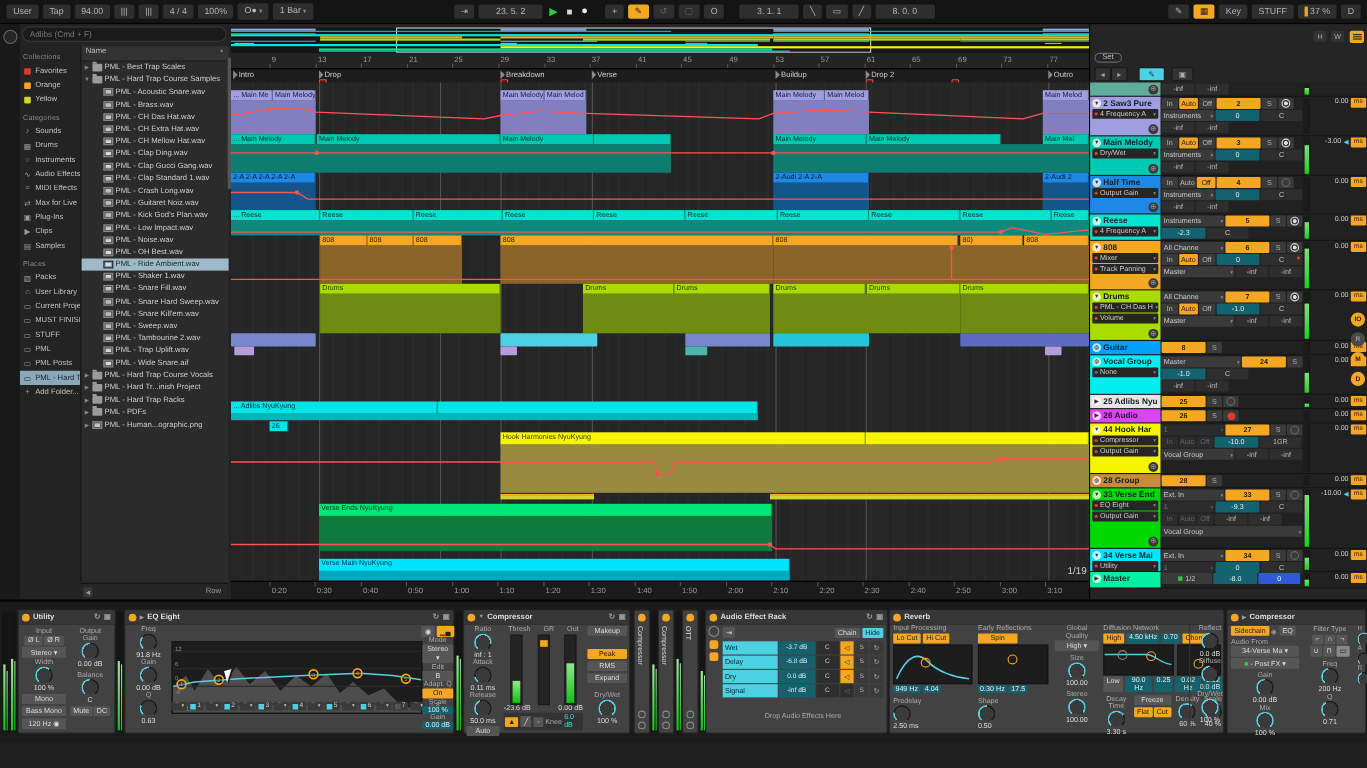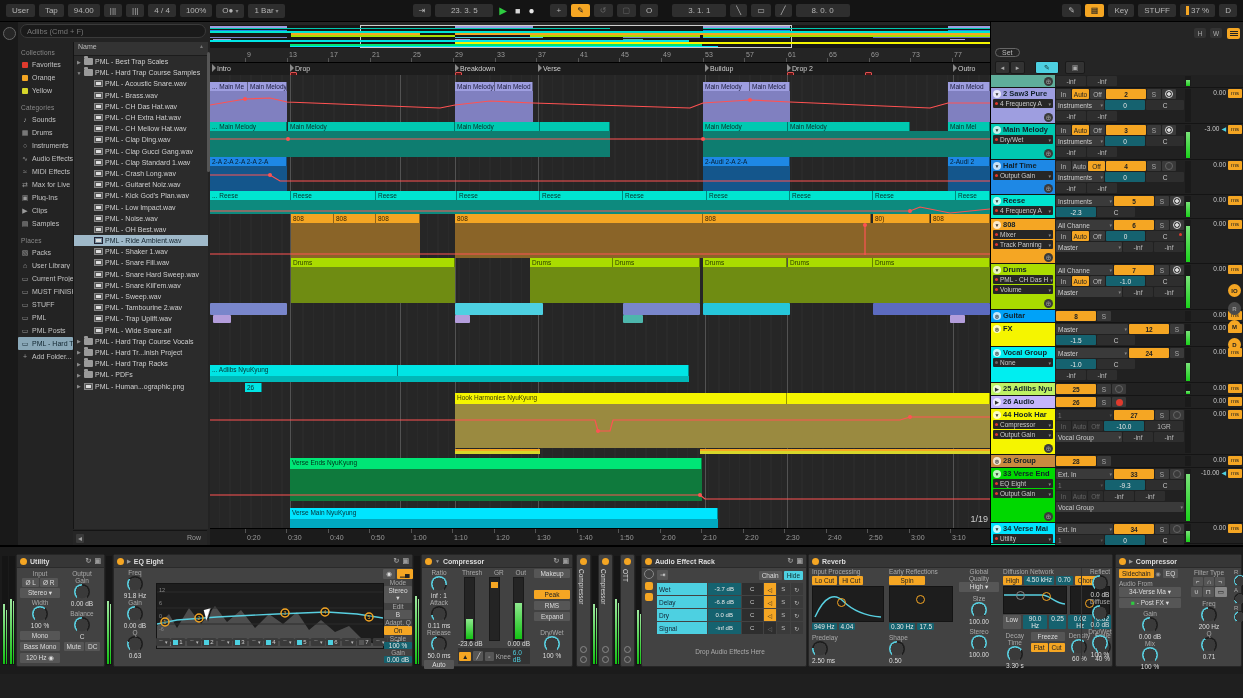--- a/index.html
+++ b/index.html
@@ -193,21 +193,21 @@
     <span class="tbox tbtn">Tap</span>
     <span class="tbox">94.00</span>
     <span class="tbox">|||</span>
     <span class="tbox">|||</span>
     <span class="tbox">4 / 4</span>
     <span class="tbox">100%</span>
     <span class="tbox"><span>O●</span><span class="dd">▾</span></span>
     <span class="tbox"><span>1 Bar</span><span class="dd">▾</span></span>
     <span style="flex:0 0 120px"></span>
     <span class="tbox">⇥</span>
-    <span class="tbox" style="min-width:46px;text-align:center">23. 3. 5</span>
+    <span class="tbox" style="min-width:46px;text-align:center">23. 5. 2</span>
     <span class="play">▶</span>
     <span class="stop">■</span>
     <span class="rec">●</span>
     <span class="tsep"></span>
     <span class="tbox">+</span>
     <span class="tbox orangebox"><span>✎</span></span>
     <span class="tbox" style="color:#666">↺</span>
     <span class="tbox" style="color:#666">▢</span>
     <span class="tbox">O</span>
     <span class="tsep"></span>
@@ -1054,46 +1054,20 @@
               <span class="c num">8</span>
               <span class="c s">S</span>
             </div>
           </div>
           <div class="tmeter"></div>
           <div class="tdel">
             <span class="delval">0.00</span>
             <span class="msbox">ms</span>
           </div>
         </div>
-        <div class="trk" style="height: 23px;">
-          <div class="tname" style="background: rgb(245, 245, 0);">
-            <div class="nmrow">
-              <span class="fold">◎</span>
-              <span>FX</span>
-            </div>
-          </div>
-          <div class="tmid">
-            <div class="mrow">
-              <span class="c sel">Master</span>
-              <span class="c num">12</span>
-              <span class="c s">S</span>
-            </div>
-            <div class="mrow">
-              <span class="c val">-1.5</span>
-              <span class="c pan">C</span>
-            </div>
-          </div>
-          <div class="tmeter">
-            <i style="height: 65%;"></i>
-          </div>
-          <div class="tdel">
-            <span class="delval">0.00</span>
-            <span class="msbox">ms</span>
-          </div>
-        </div>
         <div class="trk" style="height: 35px;">
           <div class="tname" style="background: rgb(0, 238, 240);">
             <div class="nmrow">
               <span class="fold">◎</span>
               <span>Vocal Group</span>
             </div>
             <div class="auto">
               <span class="dot nd"></span>
               <span>None</span>
               <span class="caret">▾</span>
@@ -1116,21 +1090,21 @@
           </div>
           <div class="tmeter">
             <i style="height: 55%;"></i>
           </div>
           <div class="tdel">
             <span class="delval">0.00</span>
             <span class="msbox">ms</span>
           </div>
         </div>
         <div class="trk" style="height: 12px;">
-          <div class="tname" style="background: #bef264;">
+          <div class="tname" style="background: #e5e5e5;">
             <div class="nmrow">
               <span class="fold">▶</span>
               <span>25 Adlibs Nyu</span>
             </div>
           </div>
           <div class="tmid">
             <div class="mrow">
               <span class="c num">25</span>
               <span class="c s">S</span>
               <span class="c phd"></span>
@@ -1138,21 +1112,21 @@
           </div>
           <div class="tmeter">
             <i style="height: 30%;"></i>
           </div>
           <div class="tdel">
             <span class="delval">0.00</span>
             <span class="msbox">ms</span>
           </div>
         </div>
         <div class="trk" style="height: 12px;">
-          <div class="tname" style="background: #c4b5fd;">
+          <div class="tname" style="background: #d946ef;">
             <div class="nmrow">
               <span class="fold">▶</span>
               <span>26 Audio</span>
             </div>
           </div>
           <div class="tmid">
             <div class="mrow">
               <span class="c num">26</span>
               <span class="c s">S</span>
               <span class="c rec"></span>

